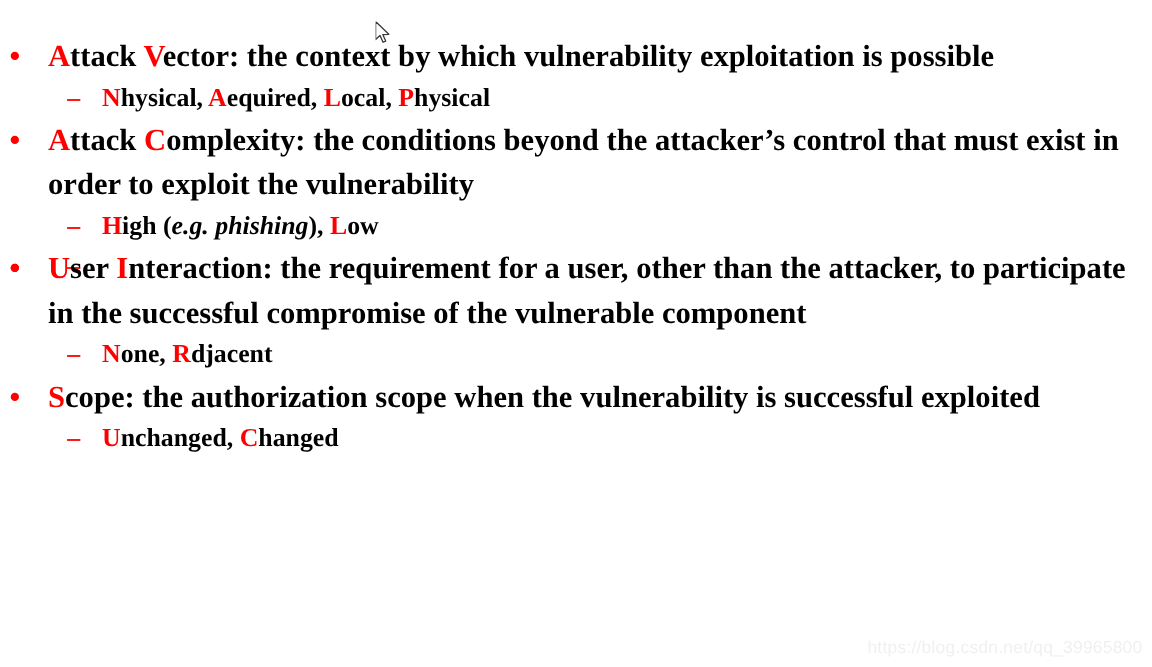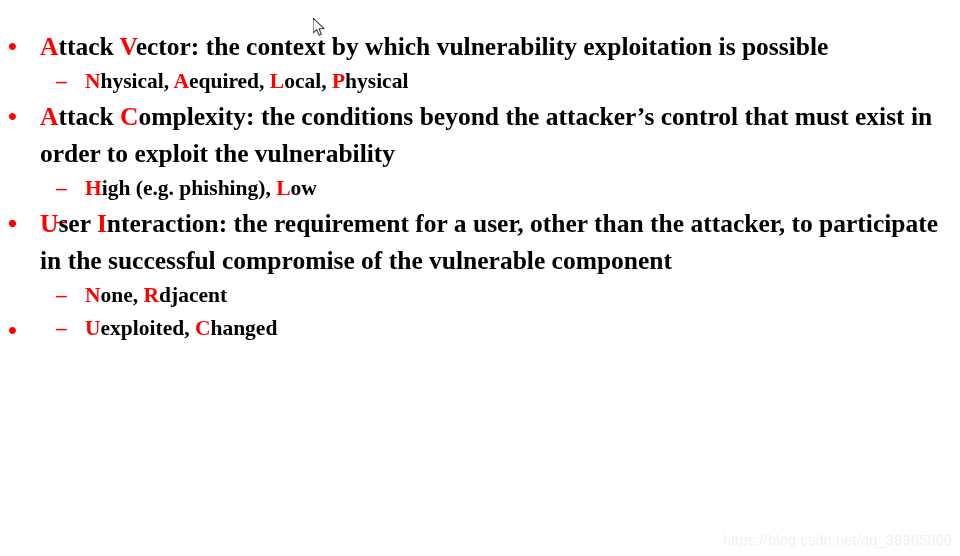--- a/index.html
+++ b/index.html
@@ -79,20 +79,21 @@
     font-size: 21.5px;
     line-height: 33px;
     color: #ff0000;
     font-weight: bold;
   }
 
   .cap {
     color: #ff0000;
   }
   .ital {
+    font-style: italic;
   }
 
   
   #watermark {
     position: absolute;
     right: 8px;
     bottom: 8px;
     font-family: "Liberation Sans", "DejaVu Sans", sans-serif;
     font-size: 14.5px;
     color: #f0f0f0;
@@ -122,22 +123,22 @@
         </ul></li>
       <li class="lvl1"><span class="marker">•</span><span><span class="cap">A</span><span>ttack </span><span class="cap">C</span><span>omplexity: the conditions beyond the attacker’s control that must exist in order to exploit the vulnerability</span></span><ul class="sub">
           <li class="lvl2"><span class="marker">–</span><span><span class="cap">H</span><span>igh (</span><span class="ital">e.g. phishing</span><span>), </span><span class="cap">L</span><span>ow</span></span></li>
         </ul></li>
       <li class="lvl1"><span class="marker">•</span><ul class="sub">
           <li class="lvl2"><span class="marker">–</span></li>
         </ul></li>
       <li class="lvl1"><span class="marker">•</span><span><span class="cap">U</span><span>ser </span><span class="cap">I</span><span>nteraction: the requirement for a user, other than the attacker, to participate in the successful compromise of the vulnerable component</span></span><ul class="sub">
           <li class="lvl2"><span class="marker">–</span><span><span class="cap">N</span><span>one, </span><span class="cap">R</span><span>djacent</span></span></li>
         </ul></li>
-      <li class="lvl1"><span class="marker">•</span><ul class="sub">
-          <li class="lvl2"><span class="marker">–</span><span><span class="cap">U</span><span>exploited, </span><span class="cap">C</span><span>hanged</span></span></li>
+      <li class="lvl1"><span class="marker">•</span><span><span class="cap">S</span><span>cope: the authorization scope when the vulnerability is successful exploited</span></span><ul class="sub">
+          <li class="lvl2"><span class="marker">–</span><span><span class="cap">U</span><span>nchanged, </span><span class="cap">C</span><span>hanged</span></span></li>
         </ul></li>
     </ul>
 
   <div id="watermark">https://blog.csdn.net/qq_39965800</div>
 
   <div id="cursor">
     <svg width="14" height="20" viewBox="0 0 14 20" xmlns="http://www.w3.org/2000/svg">
       <polygon points="0,0 0,15 3.7,11.6 6.2,17.2 8.4,16.2 6,10.8 11,10.6" fill="#ffffff" stroke="#3a3a3a" stroke-width="1.1" stroke-linejoin="round"></polygon>
     </svg>
   </div>

